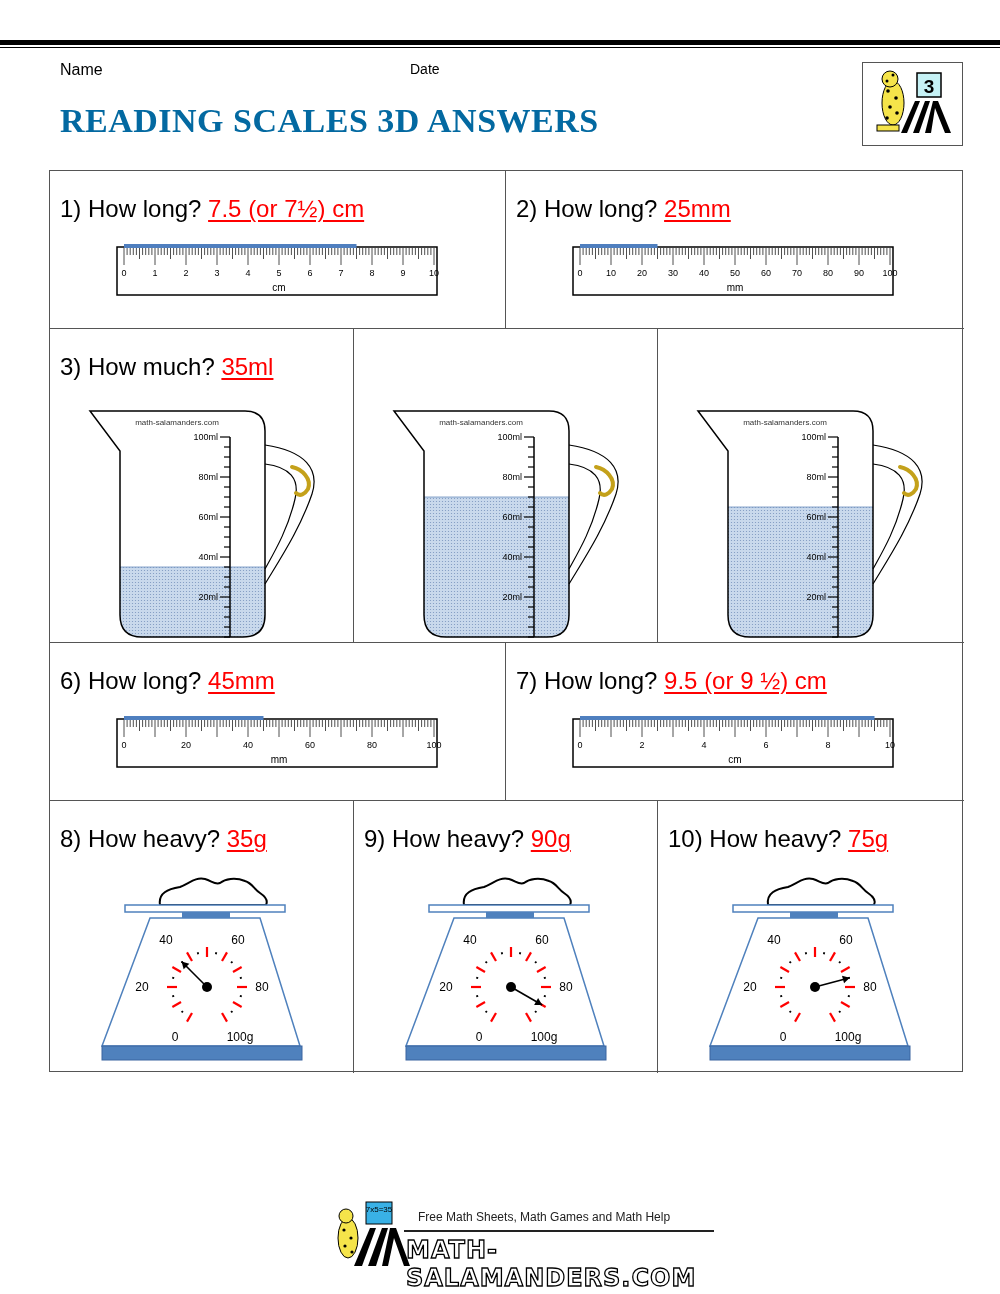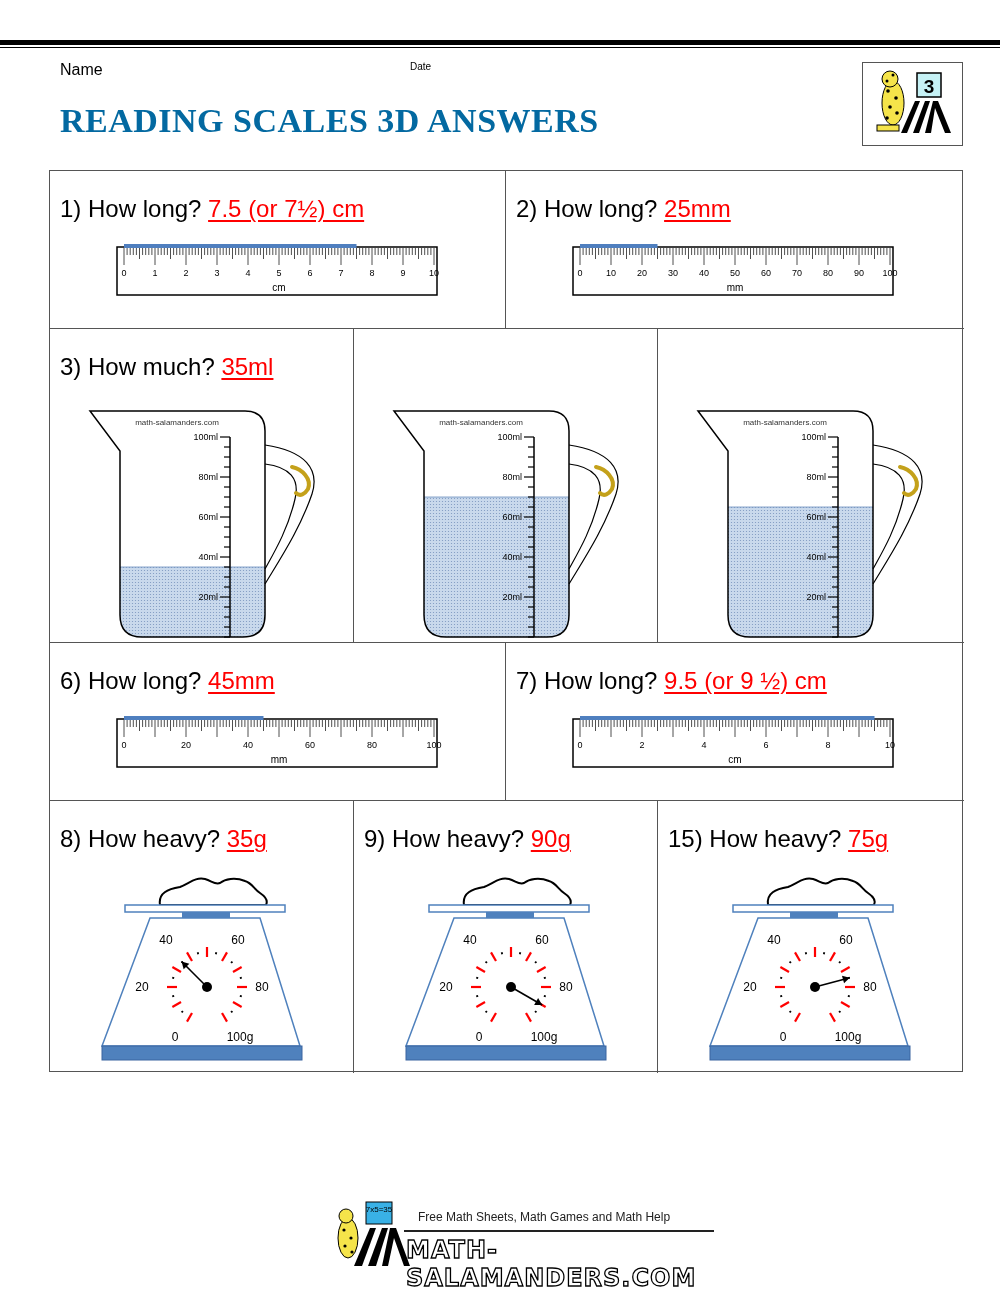--- a/index.html
+++ b/index.html
@@ -3,21 +3,21 @@
 <meta charset="utf-8">
 <style>
   * { box-sizing: border-box; margin: 0; padding: 0; }
   html, body { width: 1000px; height: 1294px; background: #fff; overflow: hidden; }
   body { position: relative; font-family: "Liberation Sans", sans-serif; color: #000; }
 
   .topline1 { position: absolute; left: 0; top: 40px; width: 1000px; height: 5px; background: #000; }
   .topline2 { position: absolute; left: 0; top: 47px; width: 1000px; height: 1px; background: #000; }
 
   .name-label { position: absolute; left: 60px; top: 61px; font-size: 16px; }
-  .date-label { position: absolute; left: 410px; top: 61px; font-size: 10px; }
+  .date-label { position: absolute; left: 410px; top: 61px; font-size: 14px; }
   .title { position: absolute; left: 60px; top: 102px; font-family: "Liberation Serif", serif; font-size: 34px; color: #0369a1; letter-spacing: 0.5px; }
 
   .logo-box { position: absolute; left: 862px; top: 62px; width: 101px; height: 84px; border: 1px solid #555; background: #fff; }
 
   .grid { position: absolute; left: 49px; top: 170px; width: 914px; height: 902px; border: 1px solid #555; }
   .cell { position: absolute; border-right: 1px solid #555; border-bottom: 1px solid #555; overflow: hidden; }
   .cell.last-col { border-right: none; }
   .cell.last-row { border-bottom: none; }
 
   .q { position: absolute; left: 10px; top: 24px; font-size: 24px; white-space: nowrap; }
@@ -751,21 +751,21 @@
         <text x="116" y="143" font-size="12" text-anchor="middle">40</text>
         <text x="188" y="143" font-size="12" text-anchor="middle">60</text>
         <text x="212" y="190" font-size="12" text-anchor="middle">80</text>
         <text x="190" y="240" font-size="12" text-anchor="middle">100g</text>
         <line x1="157" y1="186" x2="188.1769145362398" y2="204" stroke="#000" stroke-width="1.6"></line>
         <polygon points="188.1769145362398,204 180.1147367097487,203.96410161513776 184.1147367097487,197.03589838486224" fill="#000"></polygon>
         <circle cx="157" cy="186" r="5" fill="#000"></circle>
       </svg>
   </div>
   <div class="cell last-row last-col" style="left:608px;top:630px;width:306px;height:272px;">
-    <div class="q"><span>15)</span> <span>How heavy?</span> <span class="ans">75g</span></div>
+    <div class="q"><span>10)</span> <span>How heavy?</span> <span class="ans">75g</span></div>
     <svg style="position:absolute;left:0;top:0;" width="304" height="272" id="s10">
         <path d="M 110 104 C 108 92 118 88 130 86 C 140 82 145 76 155 78 C 162 80 165 84 170 82 C 175 78 185 76 195 80 C 202 82 204 88 210 92 C 216 96 218 100 216 104 Z" fill="#fff" stroke="#000" stroke-width="2"></path>
         <rect x="75" y="104" width="160" height="7" fill="#fff" stroke="#4f81bd" stroke-width="1.5"></rect>
         <rect x="132" y="111" width="48" height="6" fill="#4f81bd"></rect>
         <polygon points="100,117 210,117 250,245 52,245" fill="#fff" stroke="#4f81bd" stroke-width="1.5"></polygon>
         <rect x="52" y="245" width="200" height="14" fill="#4f81bd" stroke="#3a64a0" stroke-width="1"></rect>
         <line x1="142" y1="211.98076211353316" x2="137" y2="220.64101615137756" stroke="#ff0000" stroke-width="2.2"></line>
         <line x1="132.9583694396574" y1="210.0416305603426" x2="131.54415587728428" y2="211.45584412271572" stroke="#000" stroke-width="1.8"></line>
         <line x1="131.01923788646684" y1="201" x2="122.35898384862244" y2="206" stroke="#ff0000" stroke-width="2.2"></line>
         <line x1="124.15852190617167" y1="194.79984753348572" x2="122.22667025359354" y2="195.31748562369074" stroke="#000" stroke-width="1.8"></line>

